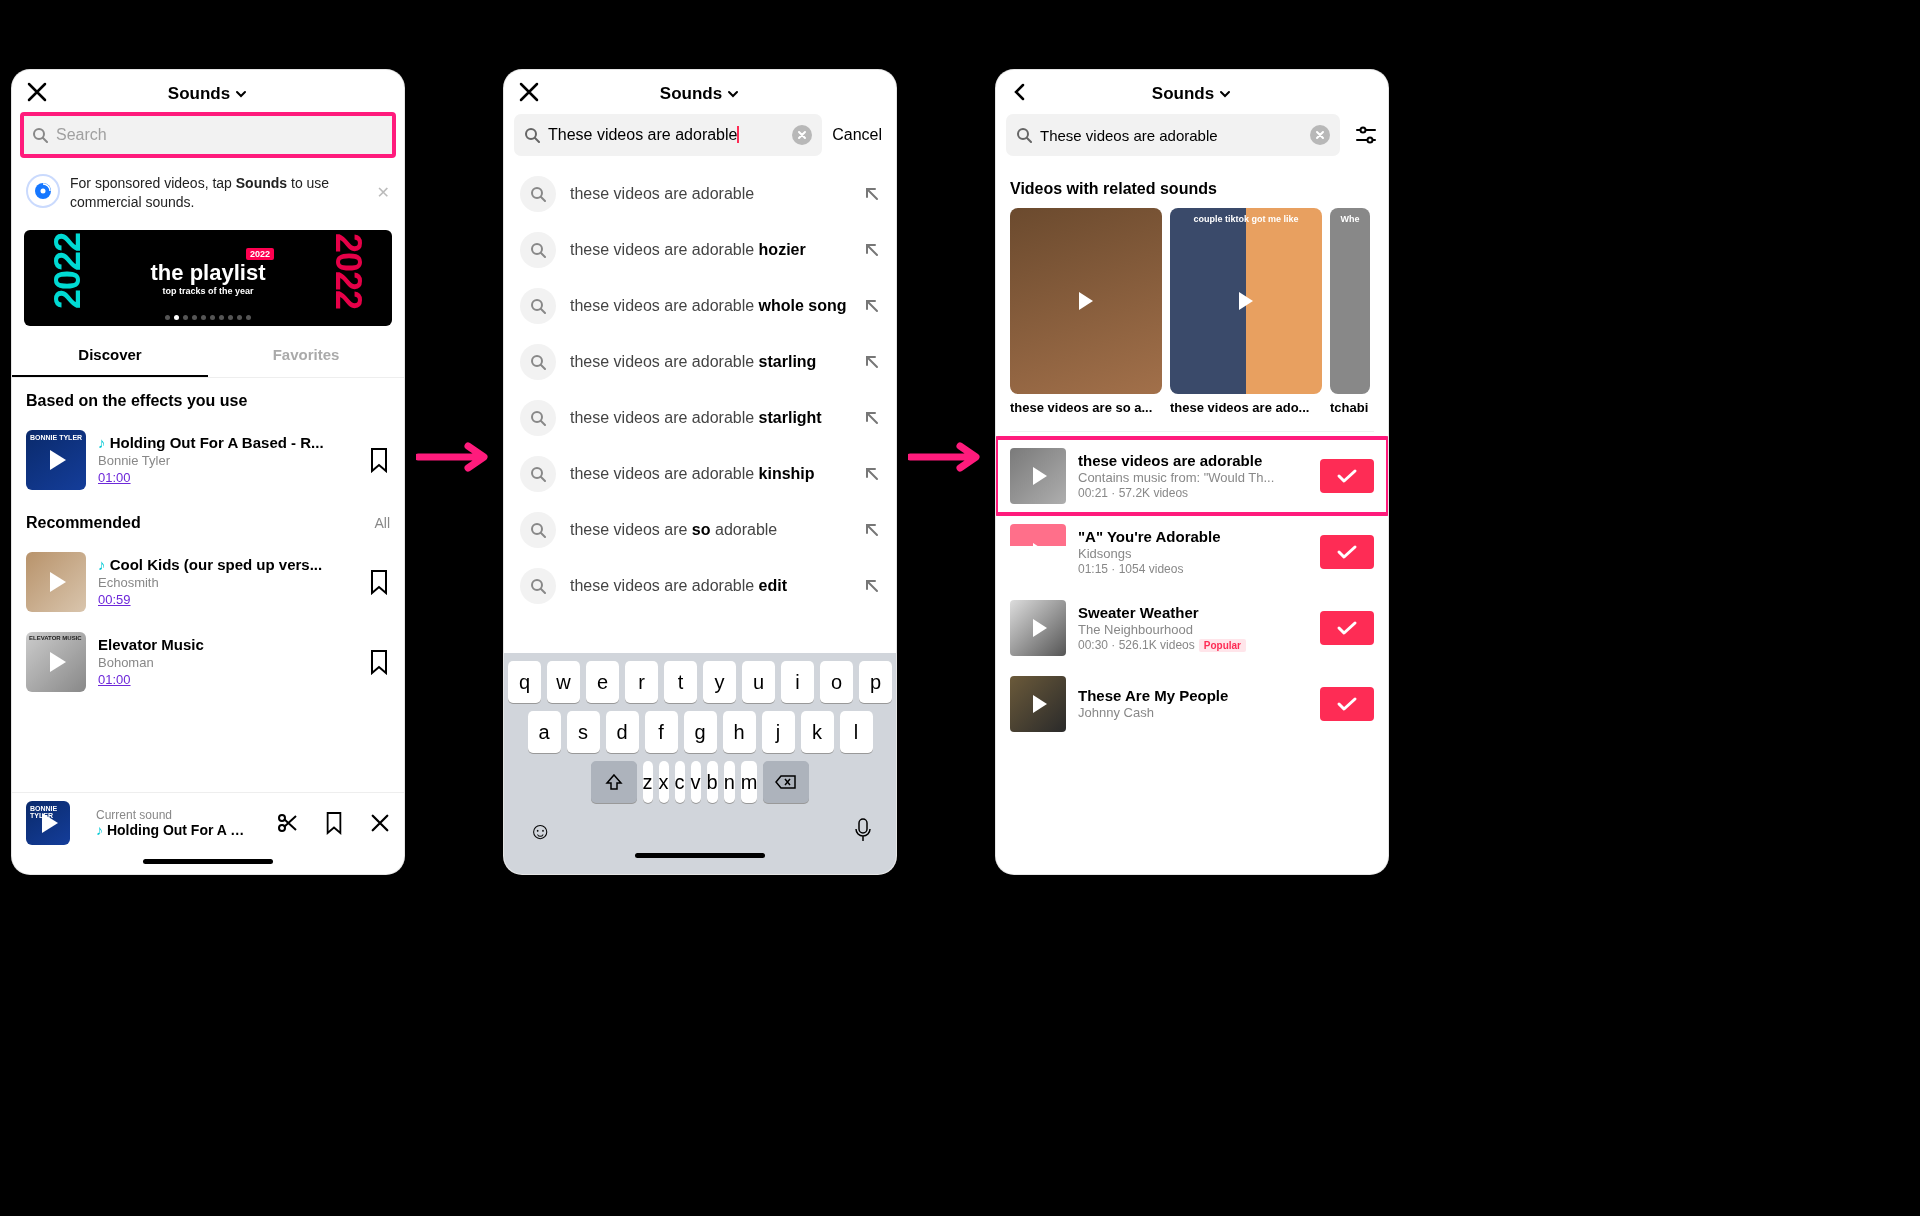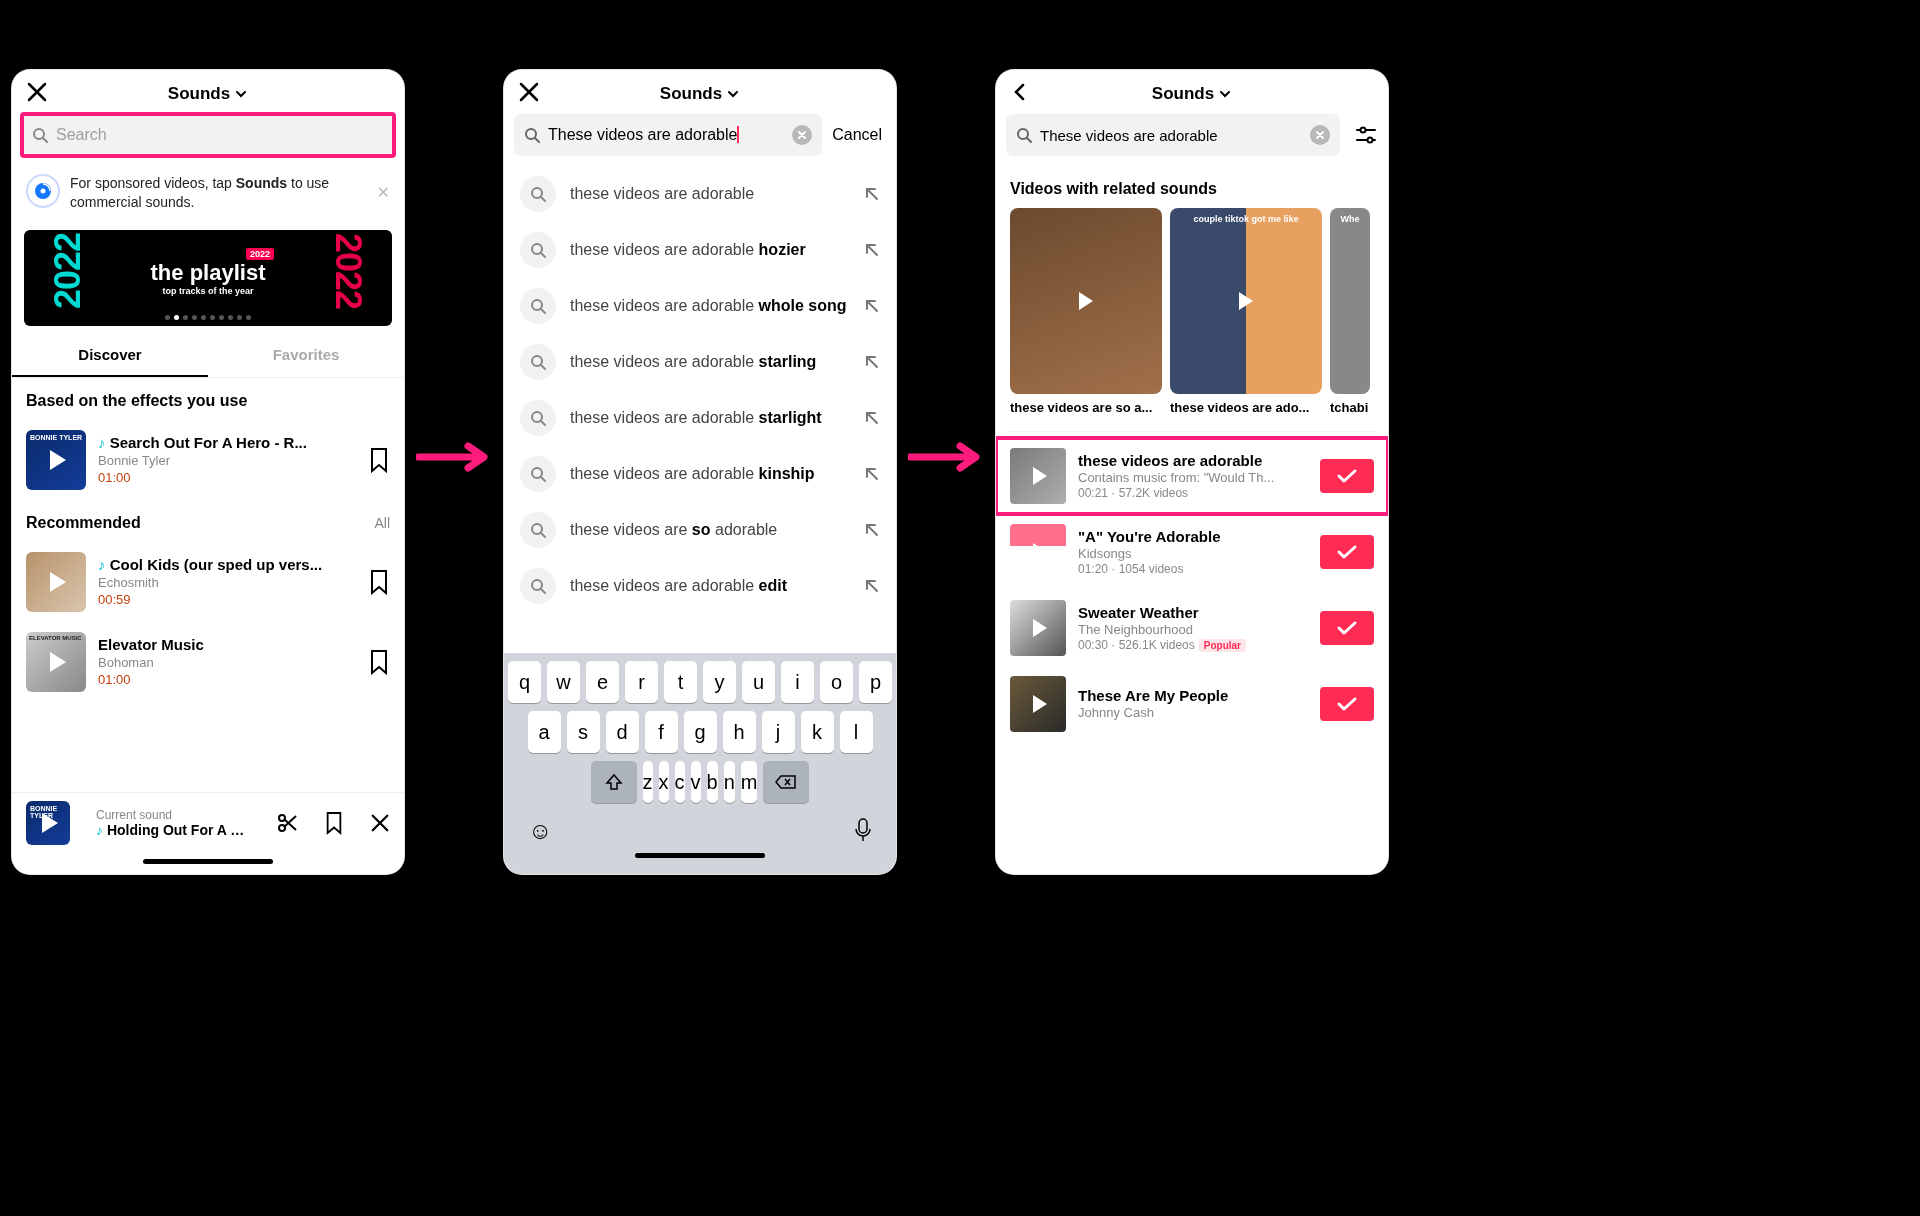--- a/index.html
+++ b/index.html
@@ -36,21 +36,21 @@
   .sectitle { font-weight:700; font-size:16px; padding:14px 14px 10px; }
   .sectitle.row { display:flex; justify-content:space-between; align-items:center;}
   .sectitle .all { font-weight:400; font-size:14px; color:#888;}
   .sound-row { display:flex; align-items:center; gap:12px; padding:10px 14px; }
   .thumb { width:60px; height:60px; border-radius:6px; background:#333; position:relative; flex-shrink:0; display:flex; align-items:center; justify-content:center; overflow:hidden;}
   .thumb .play { width:0;height:0;border-left:16px solid #fff;border-top:10px solid transparent;border-bottom:10px solid transparent; margin-left:4px;}
   .sinfo { flex:1; min-width:0; }
   .stitle { font-size:15px; font-weight:600; color:#000; white-space:nowrap; overflow:hidden; text-overflow:ellipsis; }
   .stitle .note { color:#00c8d4; font-weight:700; }
   .sartist { font-size:13px; color:#888; margin-top:2px; white-space:nowrap; overflow:hidden; text-overflow:ellipsis;}
-  .stime { font-size:13px; color:#c2410c; margin-top:2px; }
+  .stime { font-size:13px; color:#6d28d9; margin-top:2px;text-decoration:underline; }
   .bookmark { width:22px; height:26px; }
   .player-bar { display:flex; align-items:center; gap:26px; padding:8px 14px; border-top:1px solid #eee; }
   .player-bar .thumb{width:44px;height:44px;}
   .player-bar .pinfo{flex:1;min-width:0;}
   .player-bar .label{font-size:12px;color:#888;}
   .player-bar .ptitle{font-size:14px;font-weight:600;white-space:nowrap;overflow:hidden;text-overflow:ellipsis;}
   .picon{color:#000;}
   .home-ind{height:5px;width:130px;background:#000;border-radius:3px;margin:6px auto 10px;}
   
   .sugg { display:flex; align-items:center; gap:14px; padding:10px 16px; }
@@ -159,21 +159,21 @@
     <div class="tabs">
       <div class="tab active">Discover</div>
       <div class="tab">Favorites</div>
     </div>
     <div class="sectitle">Based on the effects you use</div>
     <div class="sound-row">
       <div class="thumb bonnie">
           <div class="play"></div>
         </div>
       <div class="sinfo">
-        <div class="stitle"><span class="note">♪</span> <span>Search Out For A Hero - R...</span></div>
+        <div class="stitle"><span class="note">♪</span> <span>Holding Out For A Based - R...</span></div>
         <div class="sartist">Bonnie Tyler</div>
         <div class="stime">01:00</div>
       </div>
       <svg class="bookmark" viewBox="0 0 22 26">
           <path d="M4 2 H18 V24 L11 18 L4 24 Z" fill="none" stroke="#000" stroke-width="2"></path>
         </svg>
     </div>
     <div class="sectitle row">
       <span>Recommended</span>
       <span class="all">All</span>
@@ -498,21 +498,21 @@
             </svg>
           </div>
         </div>
         <div class="result-row">
           <div class="rthumb kid">
             <div class="play"></div>
           </div>
           <div class="rinfo">
             <div class="rtitle">"A" You're Adorable</div>
             <div class="rsub">Kidsongs</div>
-            <div class="rmeta">01:20 · 1054 videos</div>
+            <div class="rmeta">01:15 · 1054 videos</div>
           </div>
           <div class="check">
             <svg width="22" height="16" viewBox="0 0 22 16">
               <path d="M3 8 L8 13 L19 3" stroke="#fff" stroke-width="3" fill="none" stroke-linecap="round" stroke-linejoin="round"></path>
             </svg>
           </div>
         </div>
         <div class="result-row">
           <div class="rthumb bw">
             <div class="play"></div>

